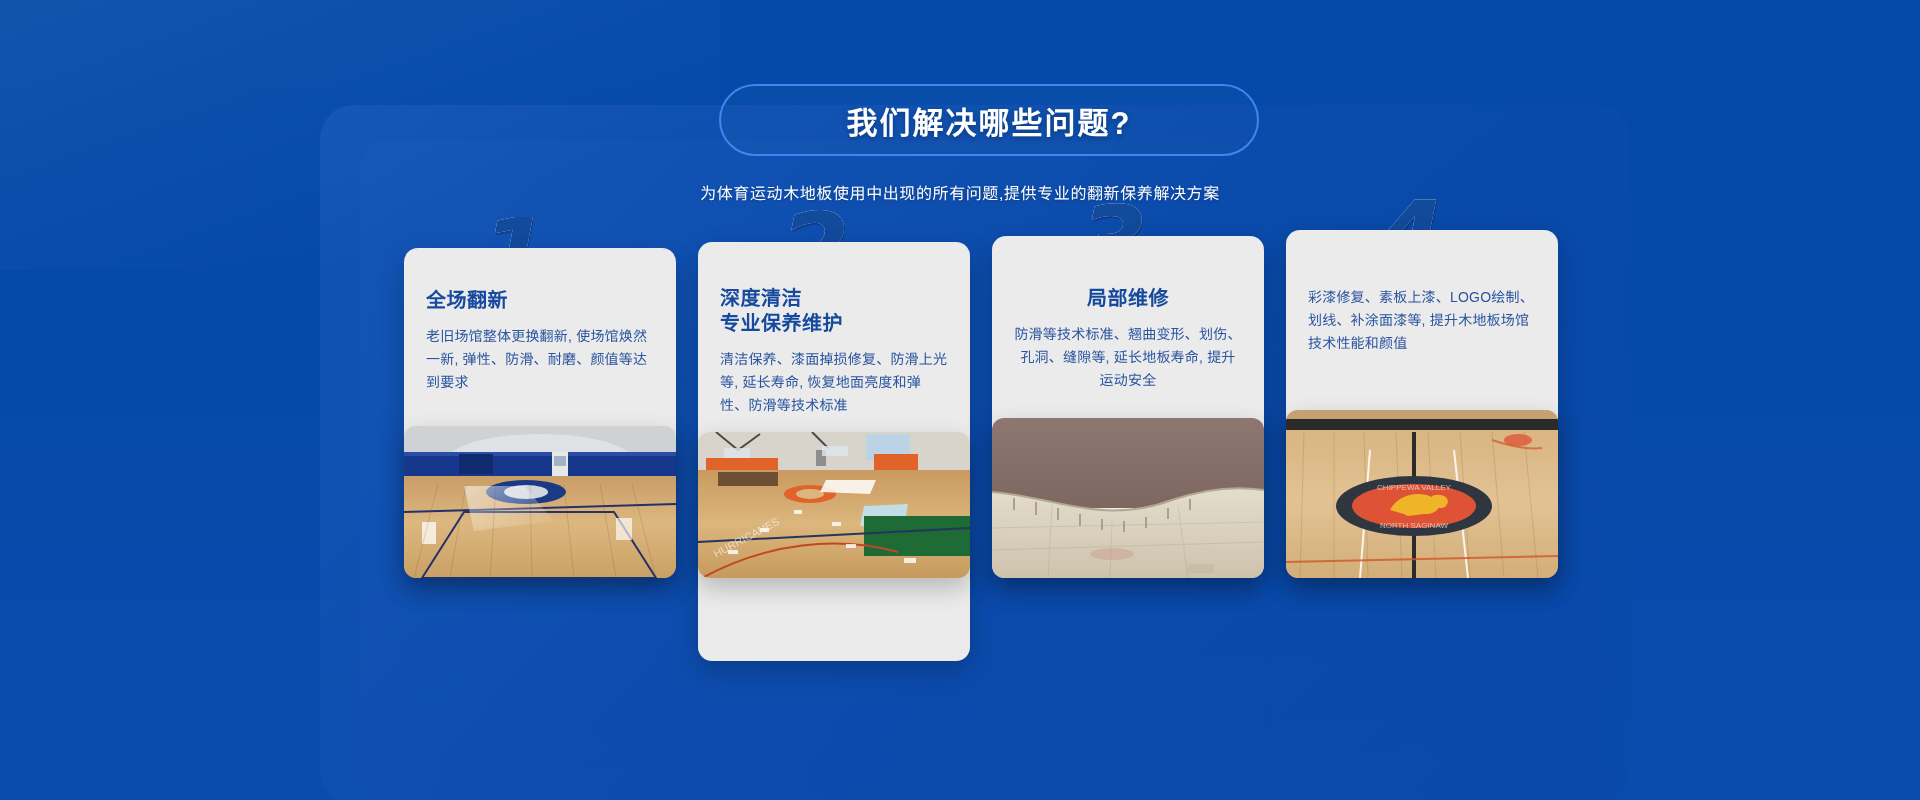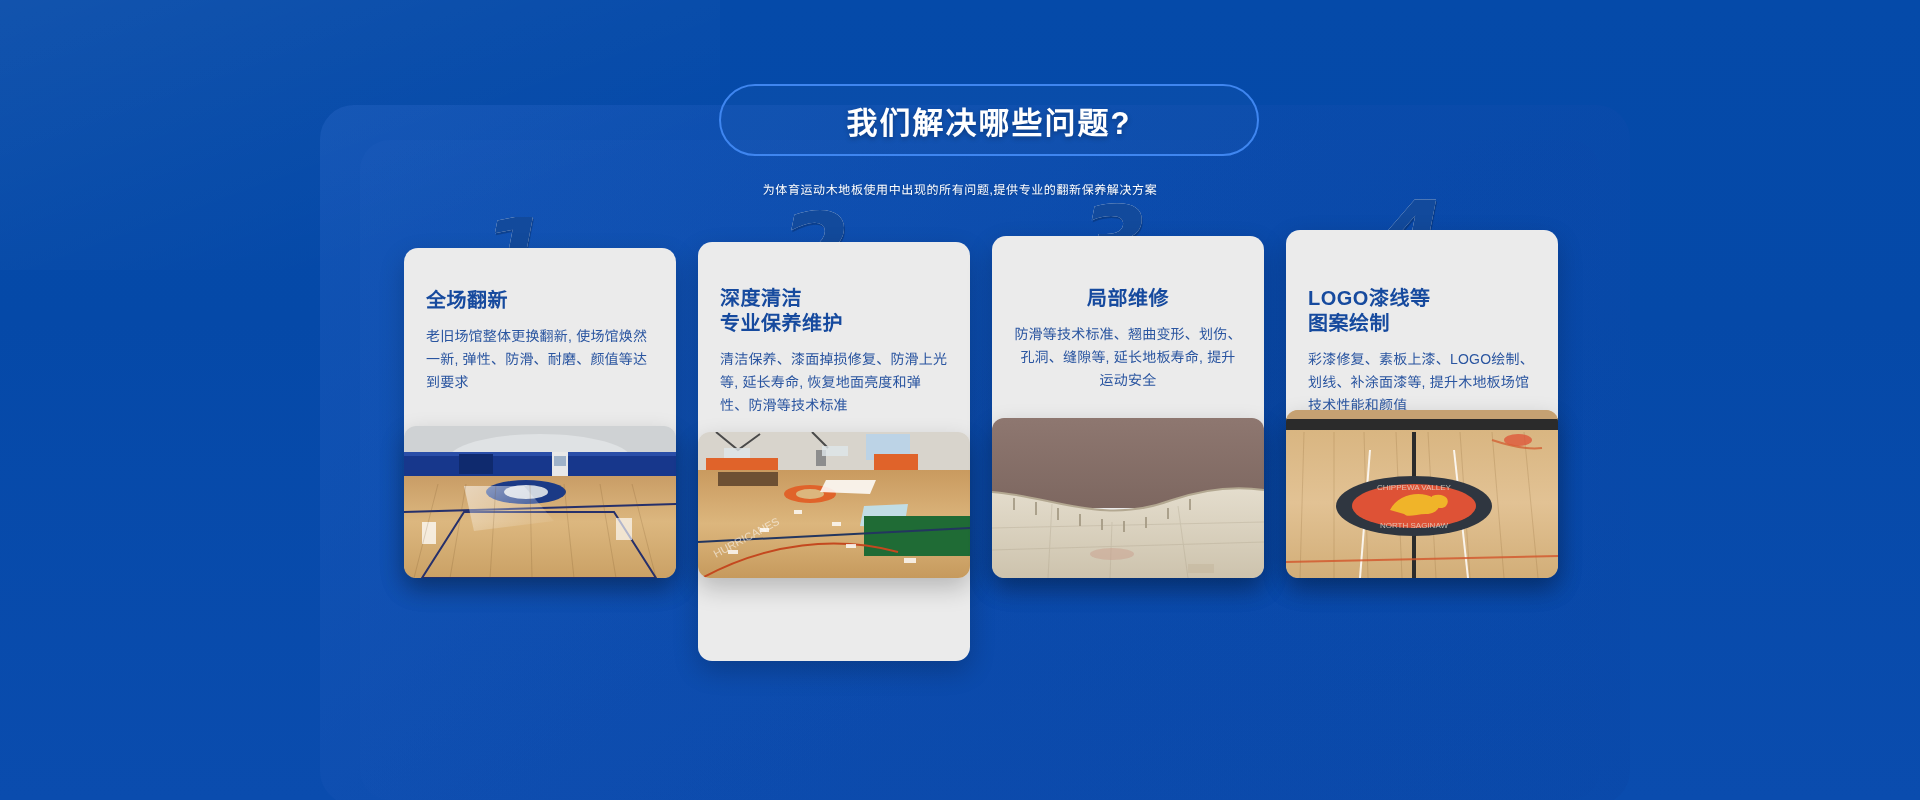--- a/index.html
+++ b/index.html
@@ -77,21 +77,21 @@
   }
 
   
   .subtitle {
     position: absolute;
     left: 0;
     top: 180px;
     width: 1920px;
     text-align: center;
     color: #ffffff;
-    font-size: 12px;
+    font-size: 16px;
     font-weight: 400;
     letter-spacing: 0.6px;
     text-shadow: 0 1px 3px rgba(0,0,0,0.22);
   }
 
   
   .cards {
     position: absolute;
     left: 404px;
     top: 230px;
@@ -377,22 +377,20 @@
 
     <div class="card-wrap c3">
       <div class="ordinal">
         <span>4</span>
         <span class="clip" style="height:58px;">
           <span>4</span>
         </span>
       </div>
       <div class="card">
         <div class="card-body">
-          <div class="card-title">LOGO漆线等
-图案绘制</div>
           <div class="card-desc">彩漆修复、素板上漆、LOGO绘制、划线、补涂面漆等, 提升木地板场馆技术性能和颜值</div>
         </div>
       </div>
       <div class="photo">
         <svg viewBox="0 0 272 168" preserveAspectRatio="none">
           <defs>
             <linearGradient id="g4floor" x1="0" y1="0" x2="0" y2="1">
               <stop offset="0%" stop-color="#d6b27c"></stop>
               <stop offset="55%" stop-color="#e2c294"></stop>
               <stop offset="100%" stop-color="#d2ae78"></stop>

